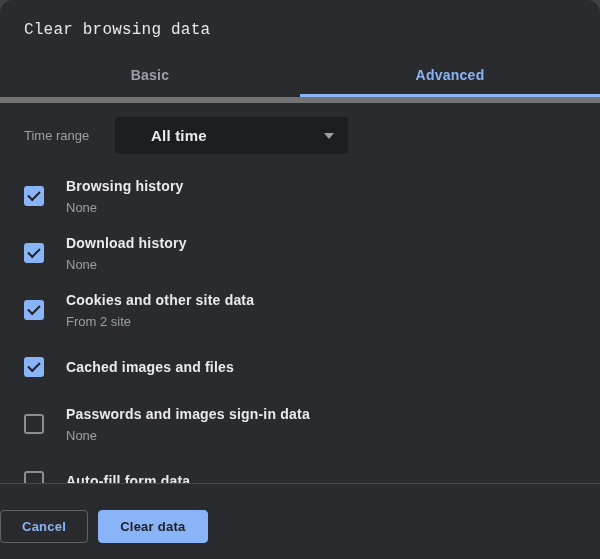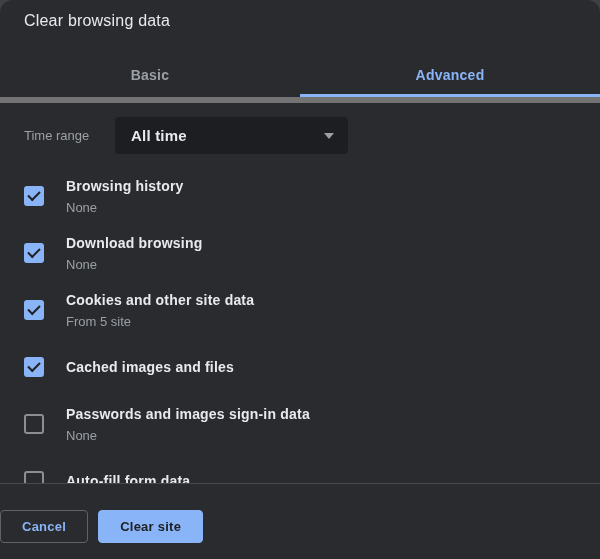--- a/index.html
+++ b/index.html
@@ -13,23 +13,24 @@
     width:600px;height:559px;
     background:#2a2b2e;
     border-radius:13px 13px 0 0;
     display:flex;flex-direction:column;
     box-sizing:border-box;
     overflow:hidden;
   }
   
   .header{
     height:55px;
-    padding:12px 24px 0;
-    box-sizing:border-box;
-    flex:0 0 auto;
+    padding:21px 24px 0;
+    box-sizing:border-box;
+    flex:0 0 auto;
+    font-family:Liberation Mono, monospace;
   }
   .title{
     font-size:16px;
     font-weight:500;
     color:#e8eaed;
     letter-spacing:.2px;
   }
   
   .tabs{
     height:42px;
@@ -76,20 +77,21 @@
     border-radius:4px;
     display:flex;align-items:center;justify-content:space-between;
     padding:0 14px 0 16px;
     box-sizing:border-box;
     cursor:pointer;
   }
   .select-value{
     font-size:15px;font-weight:700;
     color:#e8eaed;
     letter-spacing:.2px;
+    margin-left:20px;
   }
   .caret{
     width:0;height:0;
     border-left:5px solid transparent;
     border-right:5px solid transparent;
     border-top:6px solid #9aa0a6;
   }
   .rows{margin-top:20px;}
   .row{
     display:flex;align-items:center;
@@ -196,30 +198,30 @@
         <span class="checkbox" data-checked="true"></span>
         <div class="row-text">
           <div class="row-label">Browsing history</div>
           <div class="row-sub">None</div>
         </div>
       </div>
 
       <div class="row">
         <span class="checkbox" data-checked="true"></span>
         <div class="row-text">
-          <div class="row-label">Download browsing</div>
+          <div class="row-label">Download history</div>
           <div class="row-sub">None</div>
         </div>
       </div>
 
       <div class="row">
         <span class="checkbox" data-checked="true"></span>
         <div class="row-text">
           <div class="row-label">Cookies and other site data</div>
-          <div class="row-sub">From 5 site</div>
+          <div class="row-sub">From 2 site</div>
         </div>
       </div>
 
       <div class="row">
         <span class="checkbox" data-checked="true"></span>
         <div class="row-text">
           <div class="row-label">Cached images and files</div>
         </div>
       </div>
 
@@ -237,16 +239,16 @@
           <div class="row-label">Auto-fill form data</div>
           <div class="row-sub"></div>
         </div>
       </div>
 
     </div>
   </div>
 
   <div class="footer">
     <button class="btn btn-cancel">Cancel</button>
-    <button class="btn btn-confirm">Clear site</button>
+    <button class="btn btn-confirm">Clear data</button>
   </div>
 
 </div>
 
 </body></html>

